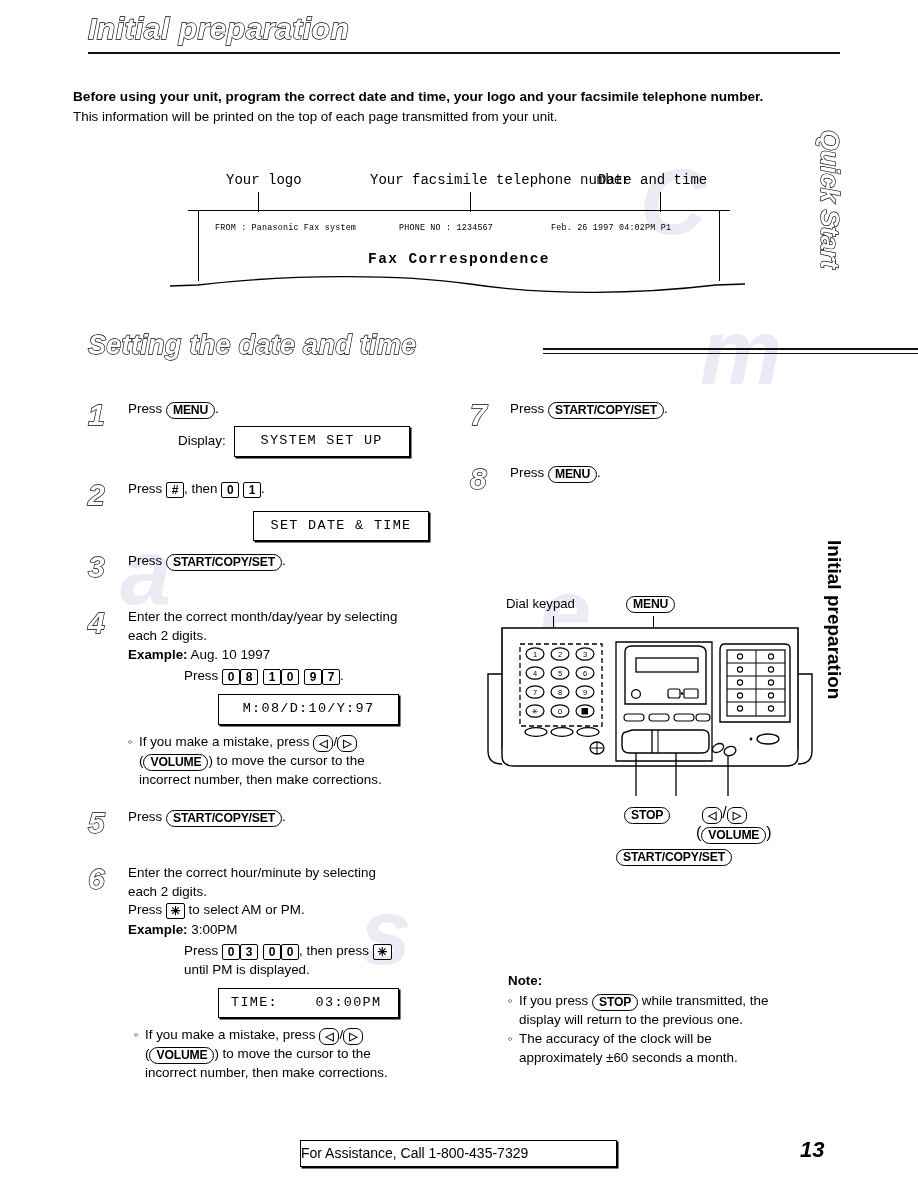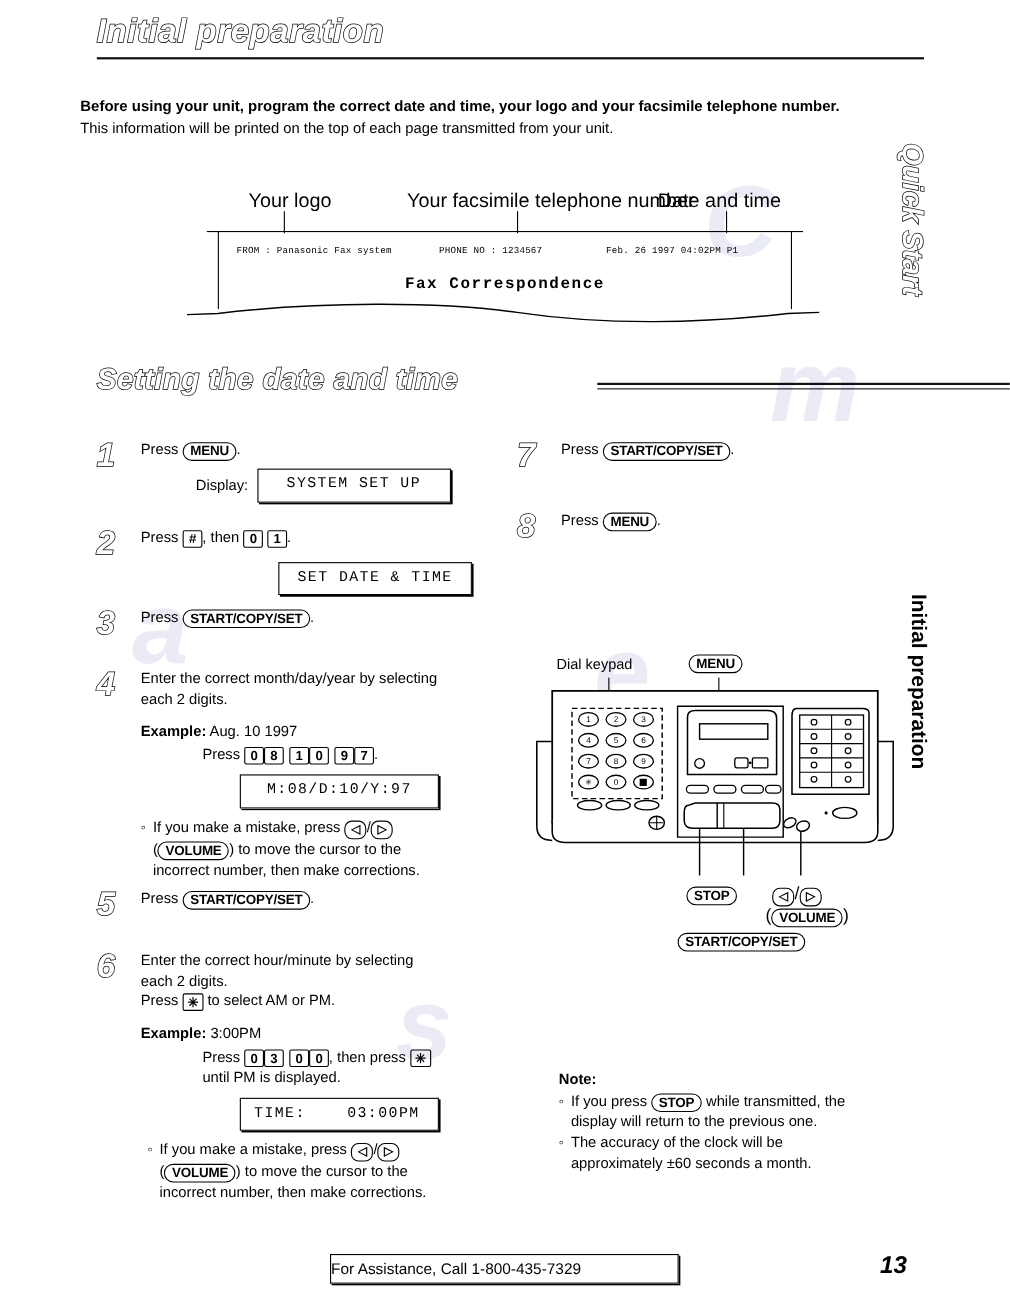--- a/index.html
+++ b/index.html
@@ -29,21 +29,21 @@
     border-top:2.2px solid #111;
   }
 
   
   #intro{position:absolute;left:73px;top:88px;width:722px;}
   #intro .bold{font-weight:bold;font-size:13.6px;line-height:17px;display:block;}
   #intro .plain{font-size:13.4px;line-height:18px;display:block;margin-top:3px;}
 
   
   #fax-sample{position:absolute;left:170px;top:168px;width:575px;height:140px;}
-  .callout{position:absolute;font-size:18px;white-space:nowrap;}
+  .callout{position:absolute;font-size:14px;white-space:nowrap;font-family:Liberation Mono, monospace;}
   .callout-line{position:absolute;width:0;border-left:1.3px solid #000;}
   #fax-paper{
     position:absolute;left:28px;top:42px;width:520px;height:70px;
     border-left:1.4px solid #000;border-right:1.4px solid #000;border-top:1.4px solid #000;
   }
   #fax-paper .edge-l,#fax-paper .edge-r{
     position:absolute;top:-1px;width:10px;height:0;border-top:1.4px solid #000;
   }
   #fax-paper .edge-l{left:-11px;}
   #fax-paper .edge-r{right:-11px;}
@@ -102,21 +102,21 @@
   .lcd{
     border:1.5px solid #000;
     font-family:"Liberation Mono",monospace;
     font-size:13.5px;letter-spacing:1.3px;
     padding:5px 12px;white-space:pre;display:inline-block;
     box-shadow:1.5px 1.5px 0 #000;
   }
   .lcd-row{margin:7px 0 0 0;display:flex;align-items:center;}
   .lcd-row .lbl{font-size:13.4px;margin-right:8px;}
 
-  .example{margin-top:10px;font-size:13.4px;line-height:19px;}
+  .example{font-size:13.4px;line-height:19px;}
   .example .ex-lbl{font-weight:bold;}
   .hang{margin-top:8px;font-size:13.4px;line-height:18.5px;position:relative;padding-left:11px;}
   .hang:before{content:"\25E6";position:absolute;left:0;top:0;font-size:13px;}
   .bullet{position:relative;padding-left:11px;font-size:13.4px;line-height:18.5px;}
   .bullet:before{content:"\25E6";position:absolute;left:0;top:0;font-size:13px;}
 
   
   #machine{position:absolute;left:480px;top:596px;width:340px;height:200px;}
   #machine-svg{position:absolute;left:0;top:0;}
   #lbl-keypad{position:absolute;left:26px;top:0;font-size:13.2px;}

